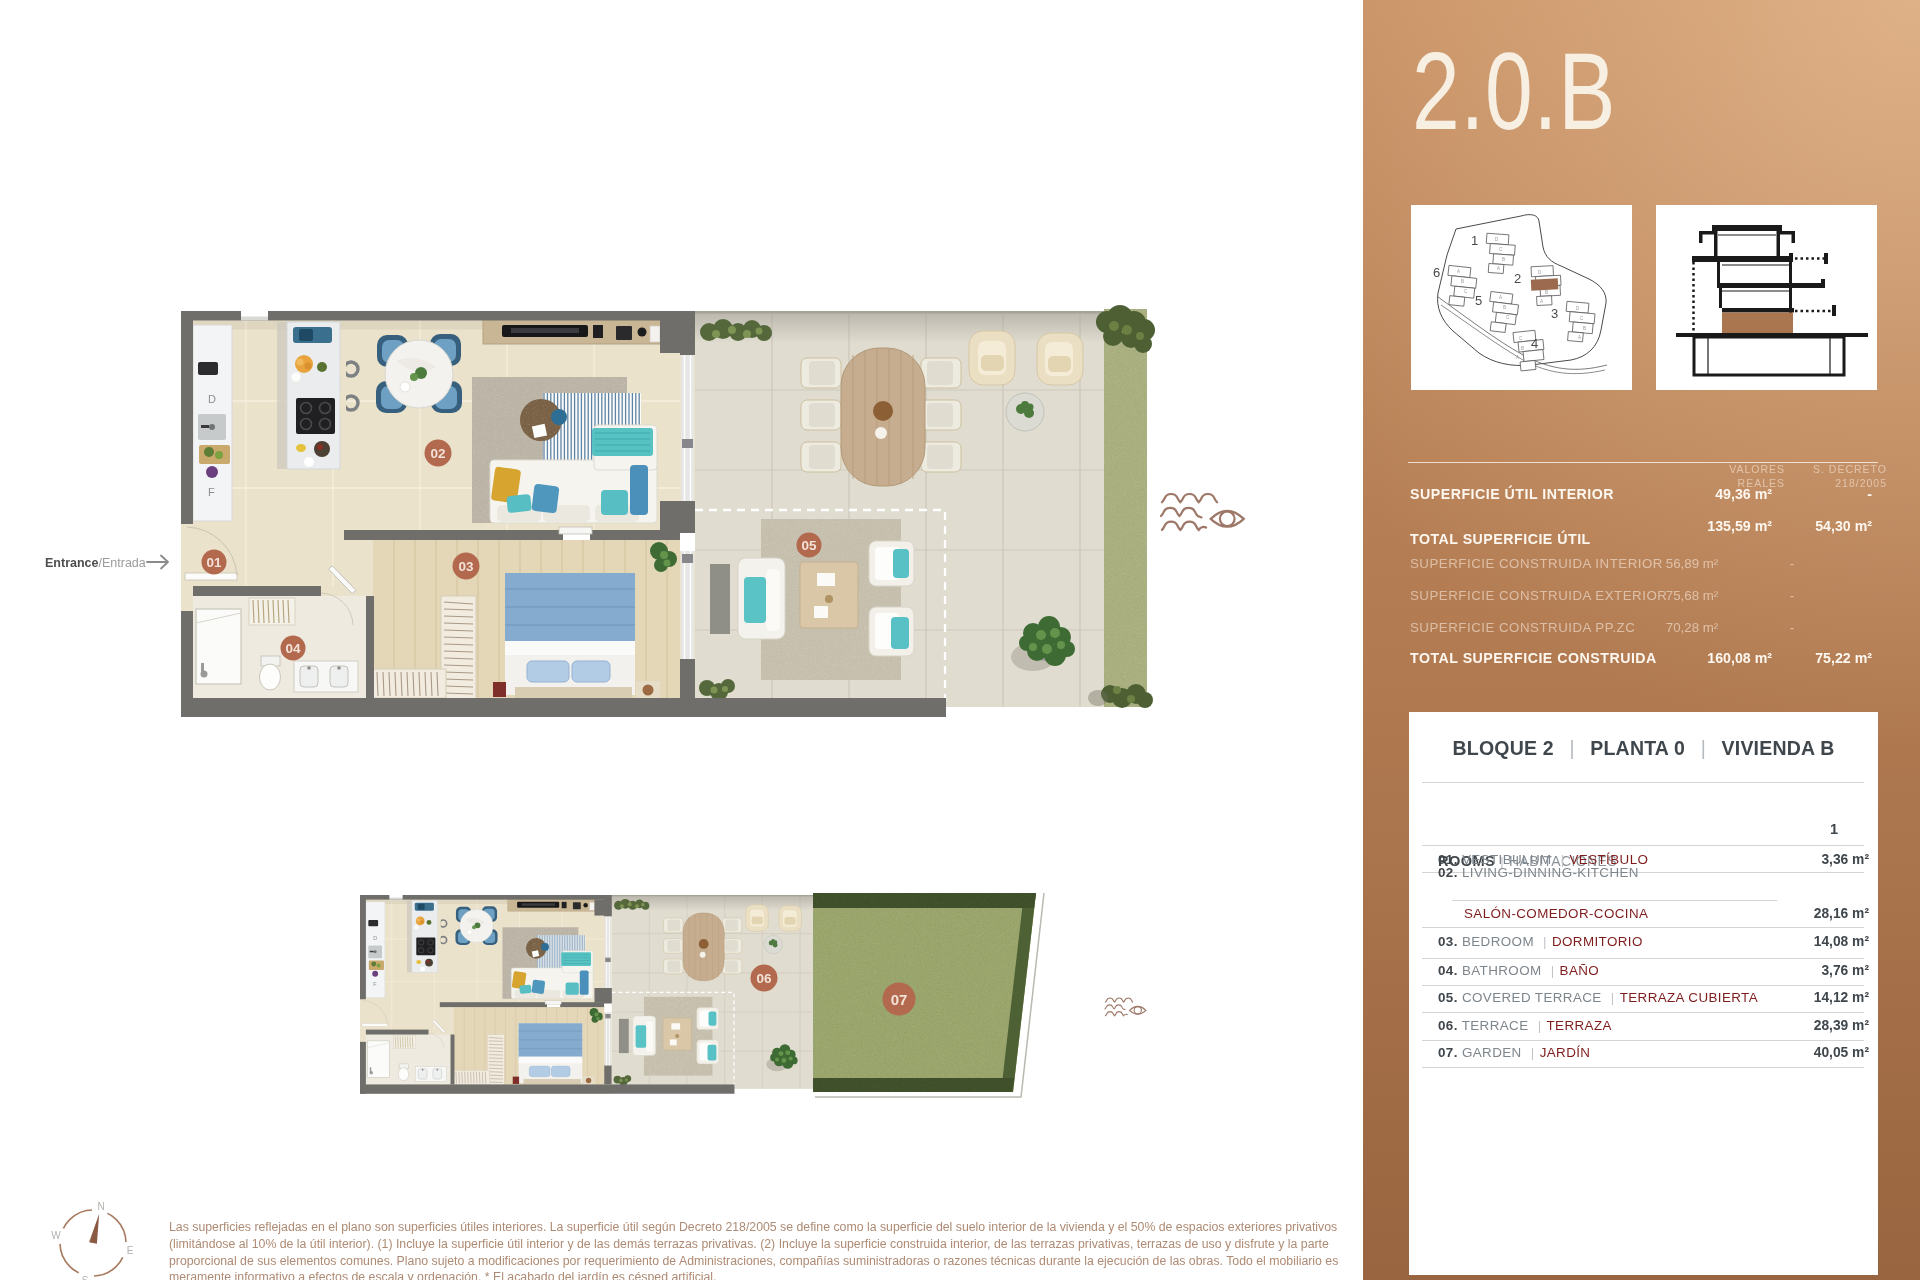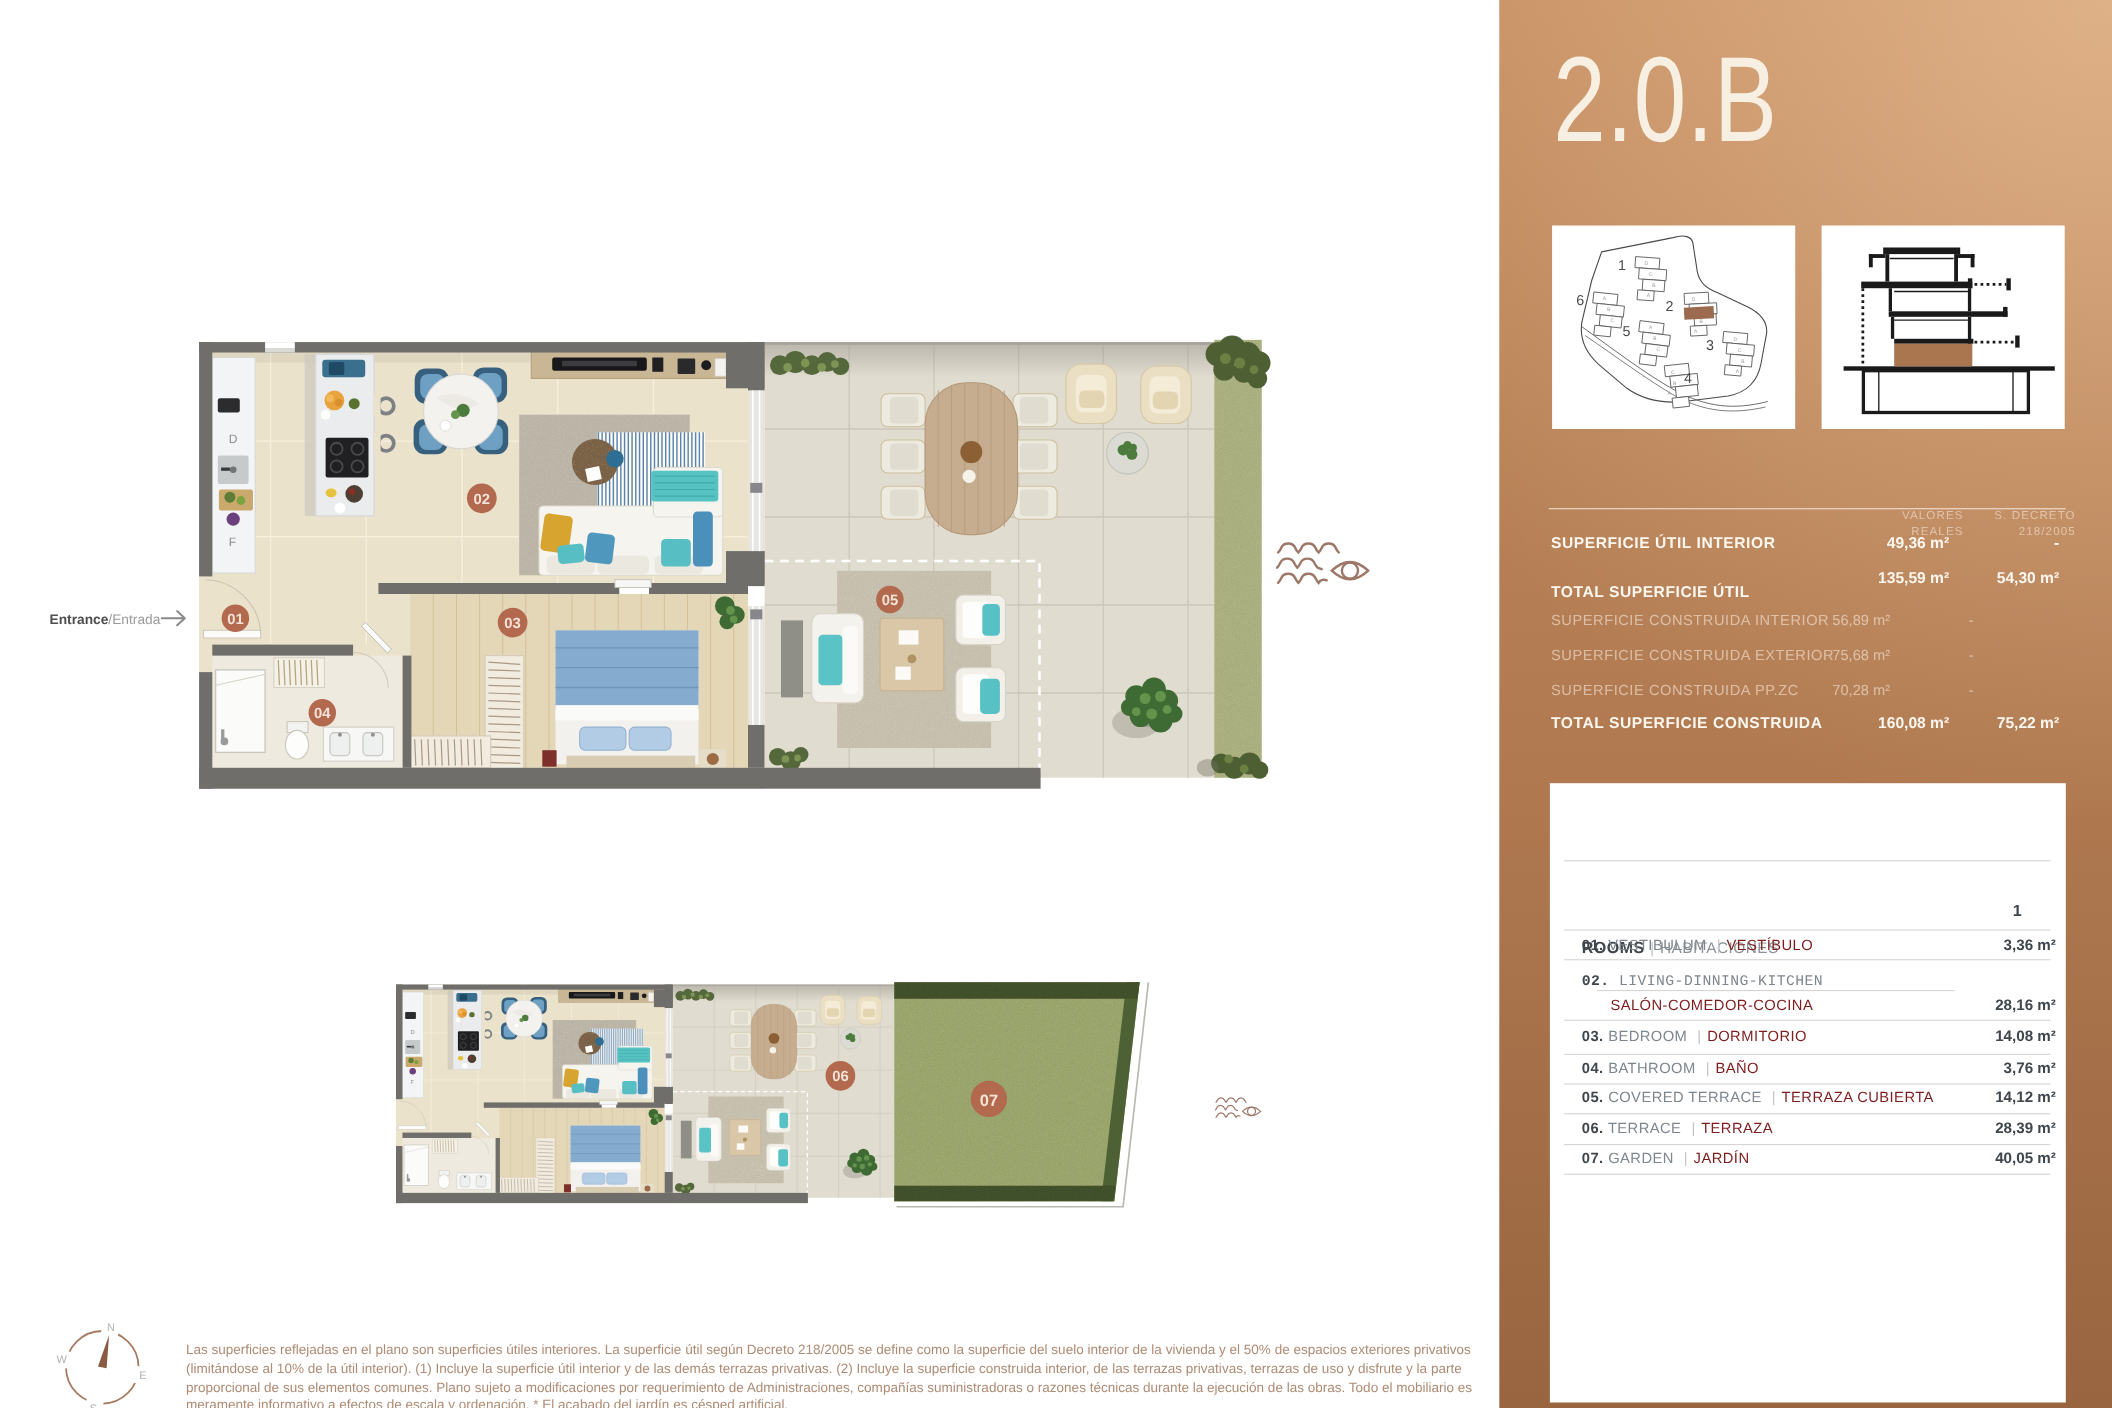--- a/index.html
+++ b/index.html
@@ -670,31 +670,32 @@
 
     <div class="rowl" style="top:618px;">SUPERFICIE CONSTRUIDA PP.ZC</div>
     <div class="vall" style="left:249px;top:618px;">70,28 m²</div>
     <div class="vall" style="left:349px;top:618px;">-</div>
 
     <div class="row" style="top:648px;">TOTAL SUPERFICIE CONSTRUIDA</div>
     <div class="val" style="left:249px;top:648px;">160,08 m²</div>
     <div class="val" style="left:349px;top:648px;">75,22 m²</div>
 
     <div id="card">
+      <div id="cardtitle">BLOQUE 2 <span class="sep">|</span> PLANTA 0 <span class="sep">|</span> VIVIENDA B</div>
       <div class="cline" style="top:70px;"></div>
 
       <div class="crow" style="top:108px;margin-top:32px;"><b style="font-size:14.6px;">ROOMS</b><span class="pp">|</span><span style="color:#8b9298;font-size:14px;">HABITACIONES</span></div>
       <div class="cval" style="top:108px;right:40px;font-size:14.6px;">1</div>
       <div class="cline" style="top:133px;"></div>
 
       <div class="crow" style="top:139px;"><b>01.</b> VESTIBULUM <span class="pp">|</span><span class="sp">VESTÍBULO</span></div>
       <div class="cval" style="top:139px;">3,36 m²</div>
       <div class="cline" style="top:160px;"></div>
 
-      <div class="crow" style="top:172px;font-family:Liberation Mono, monospace;"><b>02.</b> LIVING-DINNING-KITCHEN</div>
+      <div class="crow" style="top:152px;"><b>02.</b> LIVING-DINNING-KITCHEN</div>
       <div class="cline" style="top:188px;left:43px;width:325px;"></div>
       <div class="crow" style="top:193px;left:55px;"><span class="sp">SALÓN-COMEDOR-COCINA</span></div>
       <div class="cval" style="top:193px;">28,16 m²</div>
       <div class="cline" style="top:215px;"></div>
 
       <div class="crow" style="top:221px;"><b>03.</b> BEDROOM <span class="pp">|</span><span class="sp">DORMITORIO</span></div>
       <div class="cval" style="top:221px;">14,08 m²</div>
       <div class="cline" style="top:246px;"></div>
 
       <div class="crow" style="top:250px;"><b>04.</b> BATHROOM <span class="pp">|</span><span class="sp">BAÑO</span></div>

